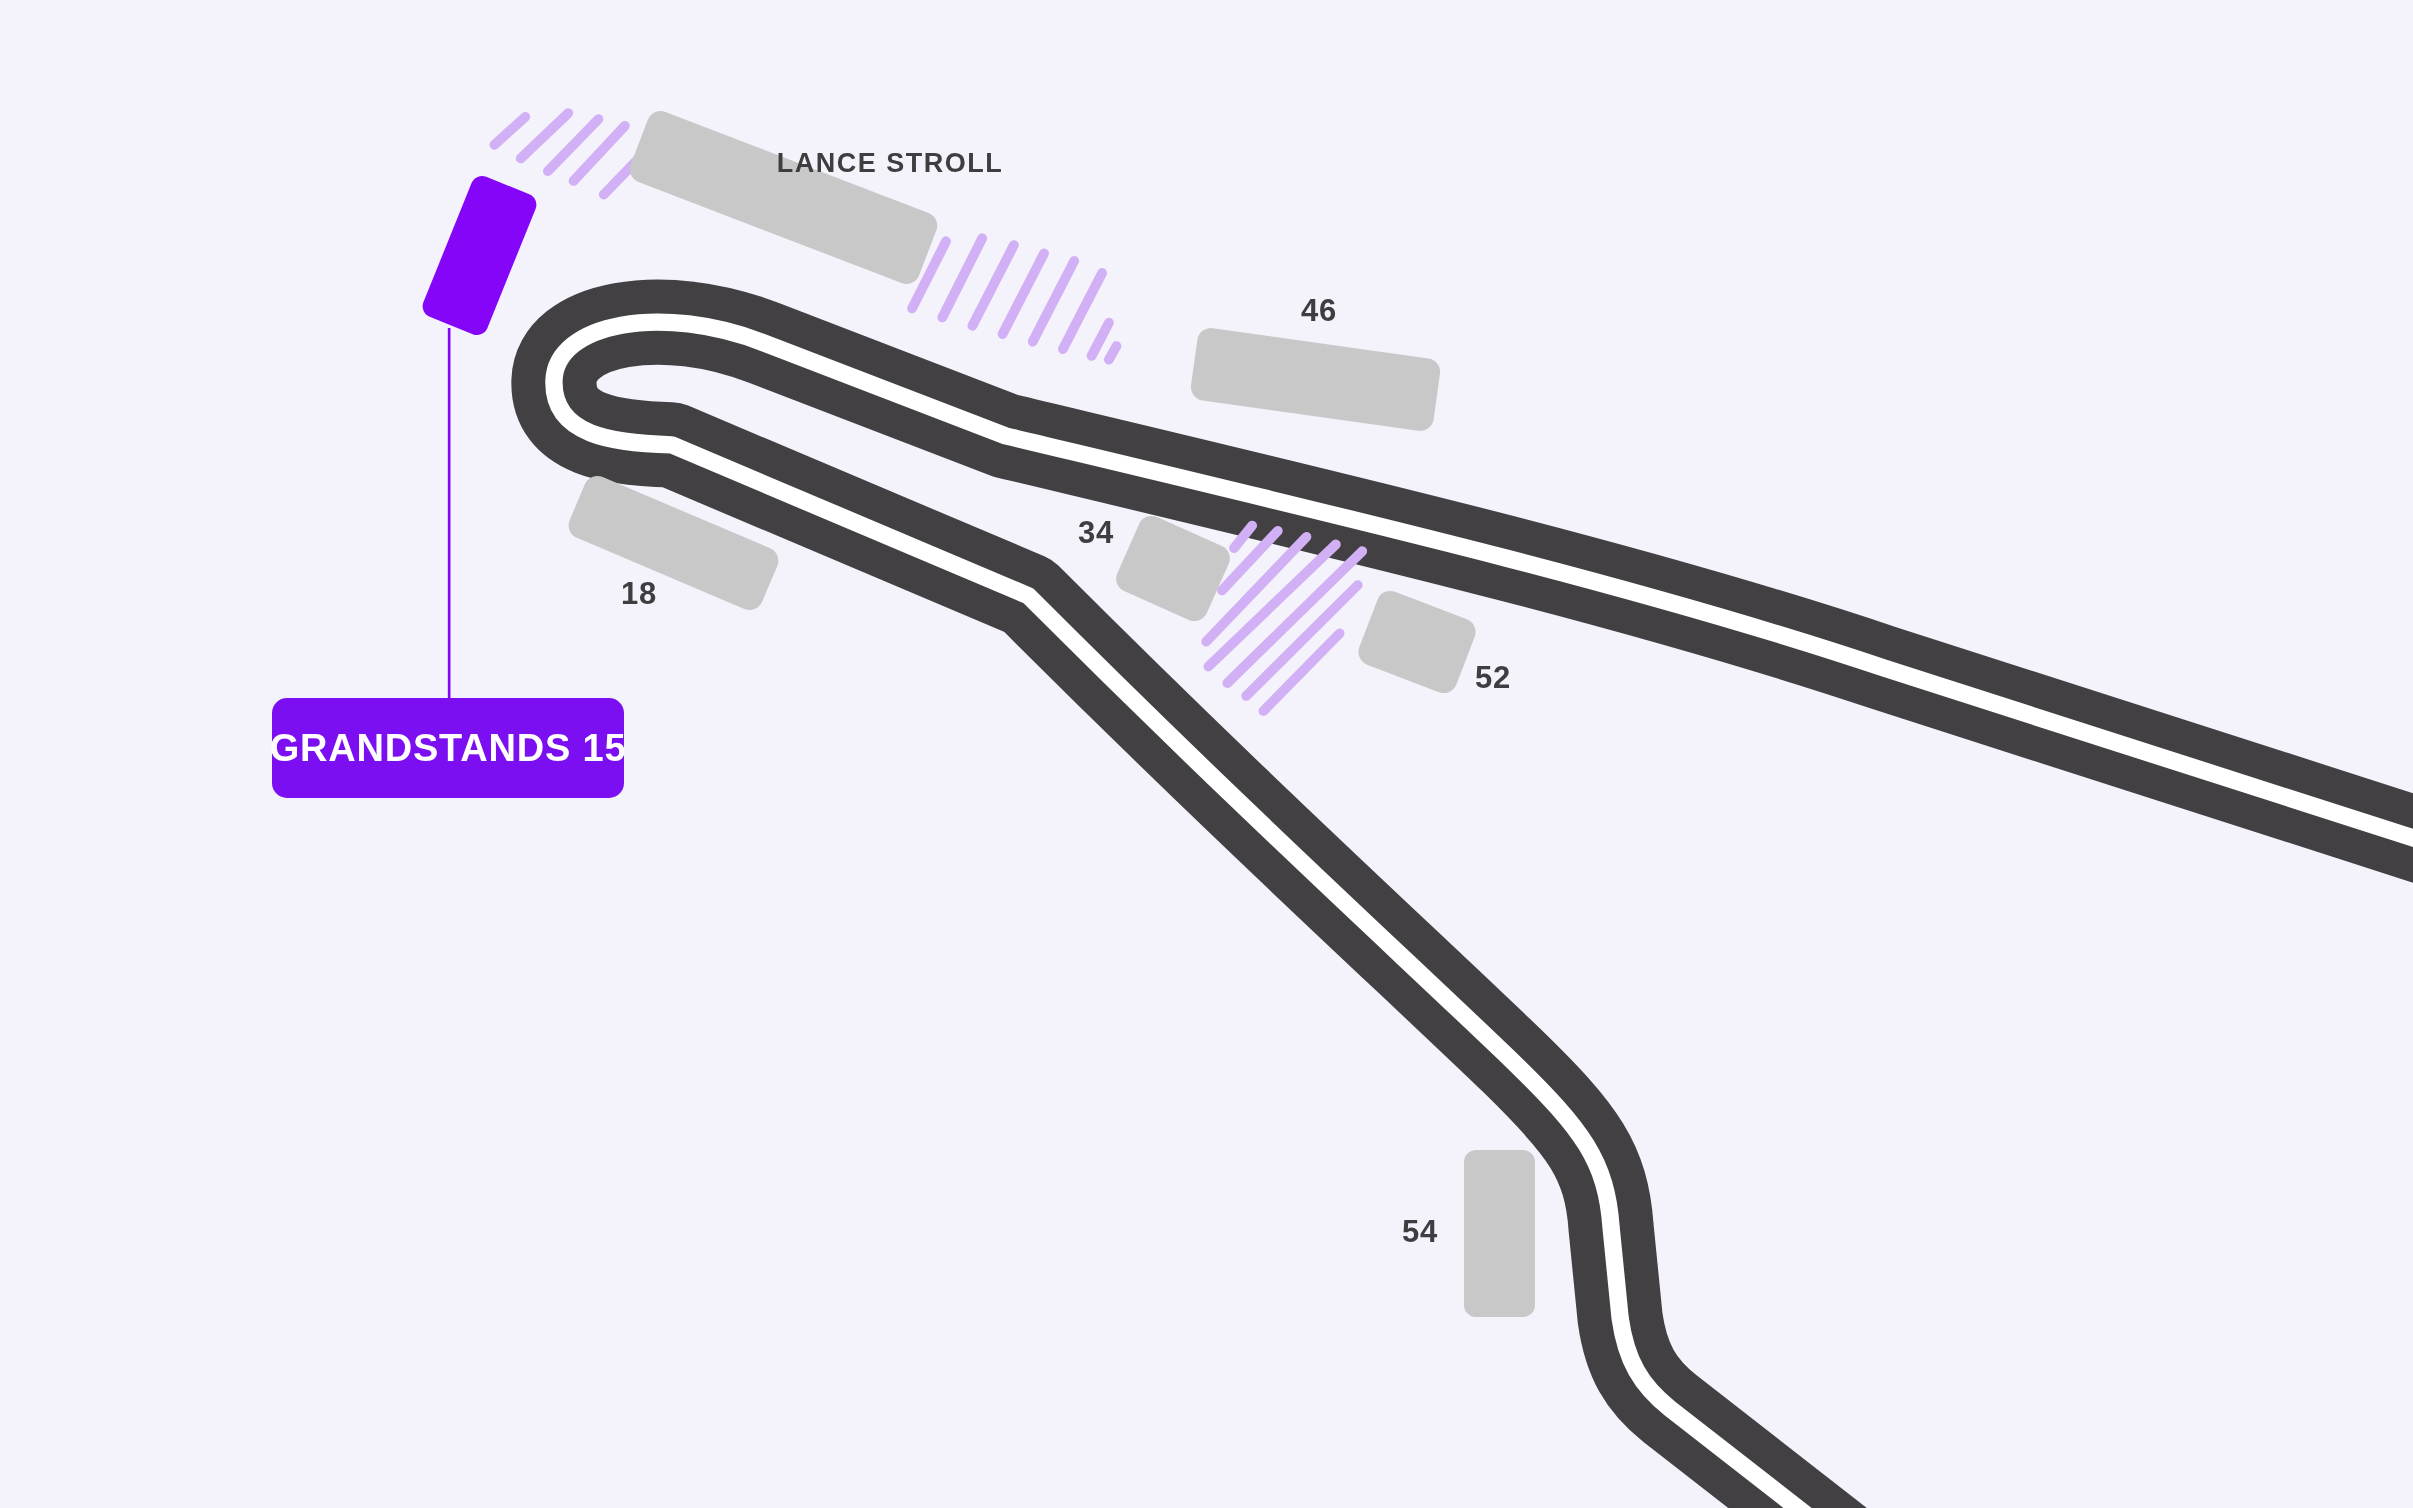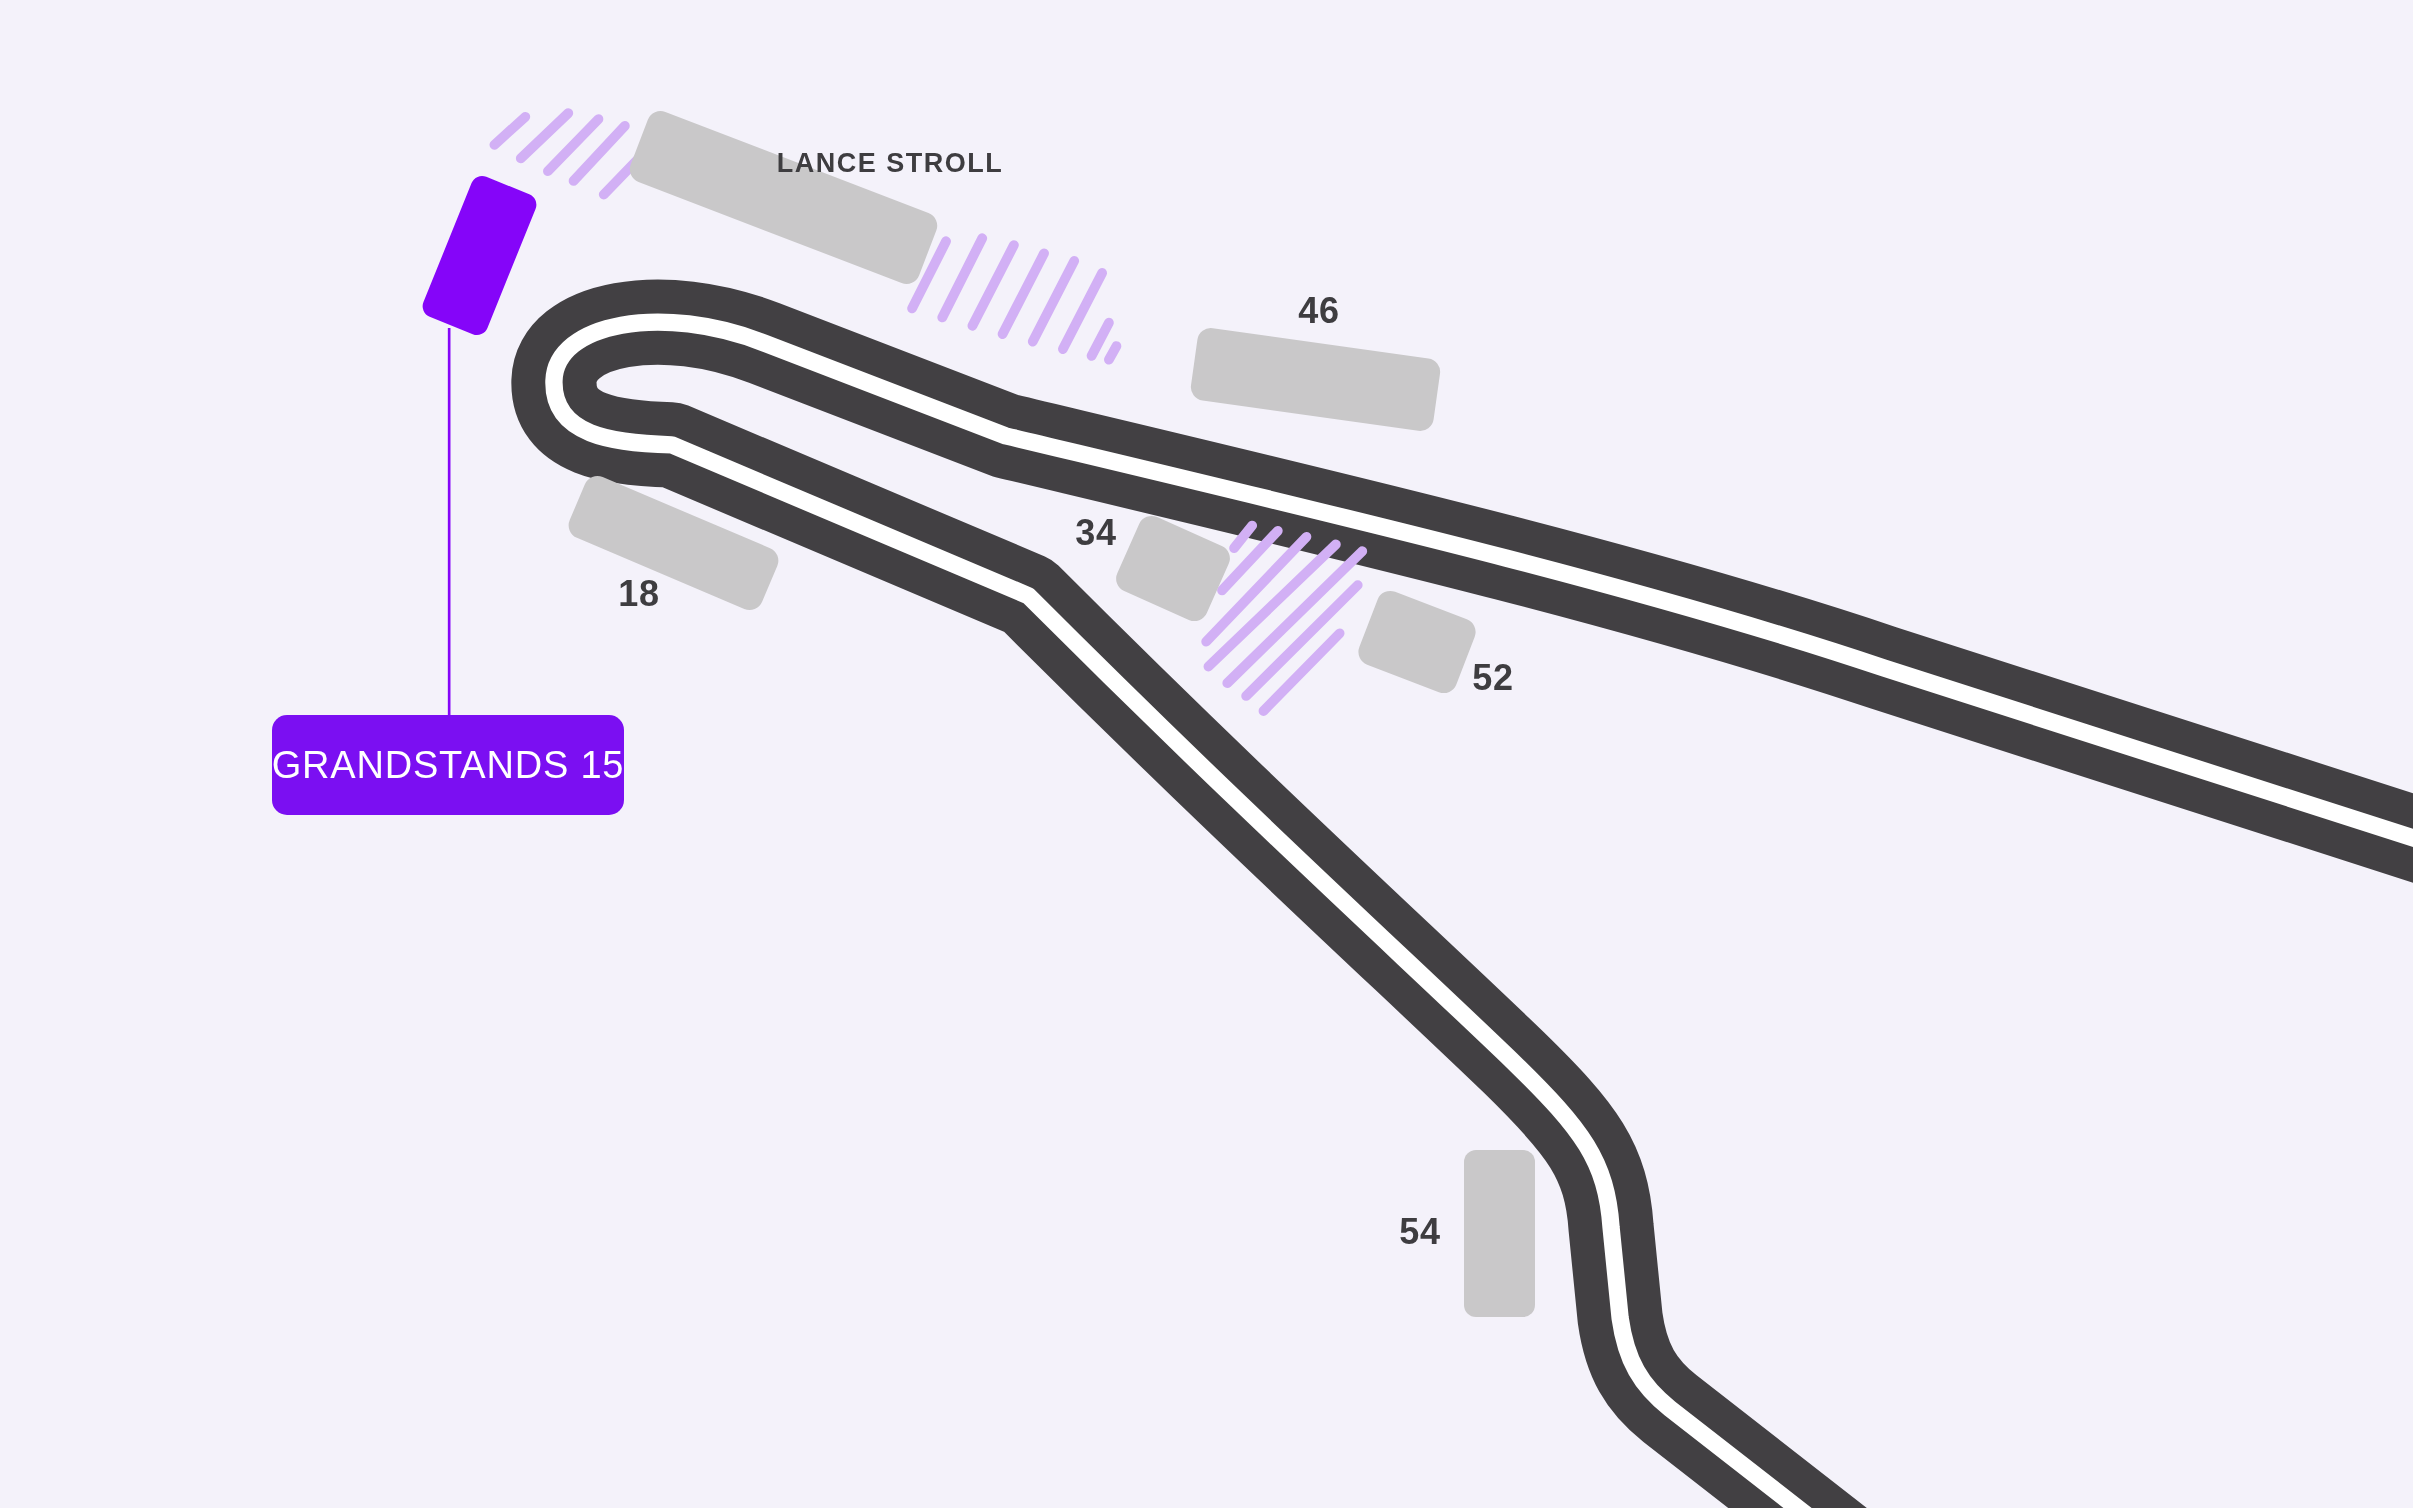--- a/index.html
+++ b/index.html
@@ -11,25 +11,25 @@
   body{font-family:"Liberation Sans",sans-serif;background:var(--bg);overflow:hidden;}
   .stage{position:relative;width:2413px;height:1508px;background:var(--bg);overflow:hidden;margin-left:14px;}
   .stage svg{position:absolute;left:0;top:0;width:100%;height:100%;display:block;}
   .track-road{fill:none;stroke:var(--track);stroke-width:113;stroke-linejoin:round;stroke-linecap:butt;}
   .track-centerline{fill:none;stroke:var(--track-line);stroke-width:23;stroke-linejoin:round;stroke-linecap:butt;}
   .hatch line{stroke:var(--hatch);stroke-width:13;stroke-linecap:round;}
   .leader{stroke:var(--sel-stand);stroke-width:3.5;}
   .stand{position:absolute;background:var(--stand);border-radius:13.6px;}
   .stand.selected{background:var(--sel-stand);border-radius:11.3px;}
   .map-label{position:absolute;transform:translate(-50%,-50%);color:var(--label);
-    font-weight:700;font-size:36px;letter-spacing:0.8px;white-space:nowrap;}
+    font-weight:700;font-size:31px;letter-spacing:0.8px;white-space:nowrap;}
   .driver-label{font-size:27px;letter-spacing:1.5px;}
-  .tag{position:absolute;left:258px;top:715px;width:352px;height:100px;border:none;
+  .tag{position:absolute;left:258px;top:698px;width:352px;height:100px;border:none;
     background:var(--tag-bg);color:var(--tag-text);border-radius:15px;
-    font-family:"Liberation Sans",sans-serif;font-weight:400;font-size:38px;letter-spacing:0.8px;
+    font-family:"Liberation Sans",sans-serif;font-weight:700;font-size:38px;letter-spacing:0.8px;
     display:flex;align-items:center;justify-content:center;white-space:nowrap;cursor:pointer;}
 </style>
 </head>
 <body>
 
 <div class="stage">
 
   <svg viewBox="0 0 3200 2000">
 
     <path class="track-road" d="M 3215,1122

